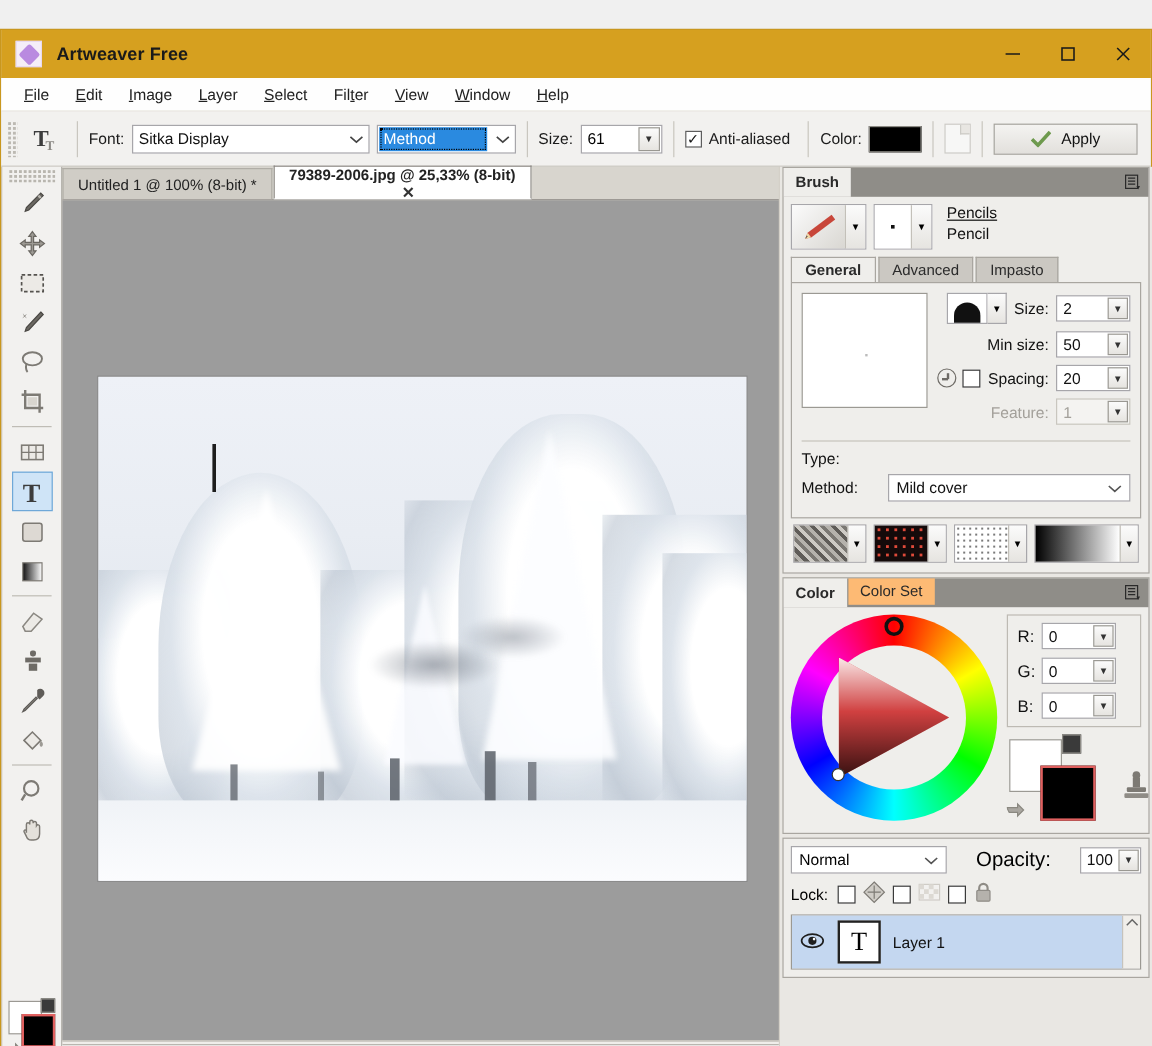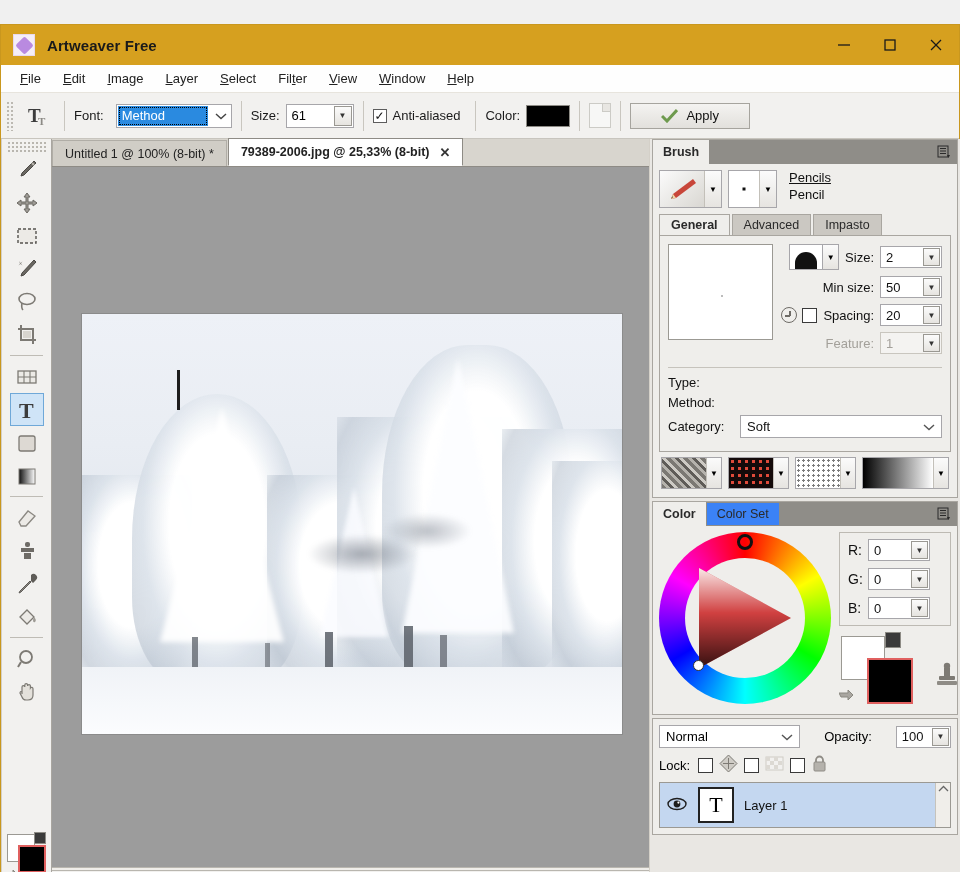--- a/index.html
+++ b/index.html
@@ -189,20 +189,21 @@
     border-bottom: 1px solid #8e8b85;
   }
   .doctab {
     height: 26px; padding: 0 12px; display: flex; align-items: center;
     font-size: 12.5px; color: #222; background: #d0cdc6;
     border: 1px solid #b0ada6; border-bottom: none; margin-right: 1px;
   }
   .doctab.active {
     background: #fff; font-weight: bold; height: 28px; border-color: #8e8b85;
     border-bottom: 1px solid #fff;
+    flex-direction: column;
   }
   .doctab .closex { margin-left: 10px; font-size: 13px; font-weight: bold; color: #333; }
 
   
   #canvas-area {
     position: absolute; left: 51px; top: 142px; width: 597px; height: 700px;
     background: #9c9c9c; overflow: hidden;
   }
   #photo {
     position: absolute; left: 30px; top: 147px; width: 540px; height: 420px;
@@ -251,26 +252,26 @@
   }
   #sb-extra { flex: 1; background: #fdfdfd; border: 1px solid #cdcac3; margin-left: 4px; }
 
   
   #dock {
     position: absolute; left: 649px; top: 114px; width: 310px; height: 757px;
     background: #e9e7e3;
   }
   .panel { background: #efeeeb; border: 1px solid #a9a6a0; margin: 0 2px 3px 2px; }
   .panel-tabs {
-    display: flex; align-items: center; height: 24px; background: #8f8d88;
+    display: flex; align-items: flex-start; height: 24px; background: #8f8d88;
     position: relative;
   }
   .ptab {
     height: 22px; padding: 0 10px; display: flex; align-items: center;
-    font-size: 12.5px; color: #2a2a2a; background: #3b82f6; margin-right: 1px;
+    font-size: 12.5px; color: #2a2a2a; background: #fdba74; margin-right: 1px;
   }
   .ptab.active { background: #efeeeb; font-weight: bold; height: 24px; }
   .panel-menu {
     position: absolute; right: 4px; top: 3px; width: 18px; height: 18px;
     display: flex; align-items: center; justify-content: center; color: #2a2a2a;
   }
   .panel-body { padding: 6px; }
 
   
   #brush-head { display: flex; align-items: flex-start; gap: 6px; }
@@ -461,20 +462,28 @@
   <div id="optbar">
     <div class="grip"></div>
     <div class="tool-glyph">
       <svg width="24" height="24" viewBox="0 0 24 24">
         <text x="2" y="18" font-family="Liberation Serif, serif" font-size="19" font-weight="bold" fill="#3c3c3c">T</text>
         <text x="12" y="21" font-family="Liberation Serif, serif" font-size="11" fill="#8c8a85">T</text>
       </svg>
     </div>
     <div class="vsep"></div>
     <div class="lbl">Font:</div>
+    <div class="combo" id="font-combo">
+      <span>Sitka Display</span>
+      <span class="arrow">
+        <svg width="12" height="8" viewBox="0 0 12 8">
+            <path d="M1 2 L6 6.5 L11 2" fill="none" stroke="#444" stroke-width="1.4"></path>
+          </svg>
+      </span>
+    </div>
     <div style="width:6px"></div>
     <div class="combo" id="style-combo">
       <div class="selbox">
           <span>Method</span>
         </div>
       <span class="arrow" style="margin-left:auto">
         <svg width="12" height="8" viewBox="0 0 12 8">
             <path d="M1 2 L6 6.5 L11 2" fill="none" stroke="#444" stroke-width="1.4"></path>
           </svg>
       </span>
@@ -789,25 +798,22 @@
             </div>
           </div>
 
           <div class="hr"></div>
 
           <div class="drow">
             <div class="dl">Type:</div>
           </div>
           <div class="drow">
             <div class="dl">Method:</div>
-          </div>
-          <div class="drow">
-            <div class="dl">Category:</div>
             <div class="dsel">
-              <span>Soft</span>
+              <span>Mild cover</span>
               <span class="chev">
                 <svg width="12" height="8" viewBox="0 0 12 8">
                     <path d="M1 2 L6 6.5 L11 2" fill="none" stroke="#555" stroke-width="1.4"></path>
                   </svg>
               </span>
             </div>
           </div>
         </div>
 
         <div id="tex-row">
@@ -906,21 +912,21 @@
       <div class="panel-body">
         <div class="lrow1">
           <div id="blend-sel">
             <span>Normal</span>
             <span class="chev">
               <svg width="12" height="8" viewBox="0 0 12 8">
                   <path d="M1 2 L6 6.5 L11 2" fill="none" stroke="#555" stroke-width="1.4"></path>
                 </svg>
             </span>
           </div>
-          <div class="fl" style="font-size:13px">Opacity:</div>
+          <div class="fl" style="font-size:17px">Opacity:</div>
           <div class="nspin" id="opacity-spin">
             <span>100</span>
             <span class="sbtn">▼</span>
           </div>
         </div>
 
         <div class="lock-row">
           <span class="lbl2">Lock:</span>
           <span class="lockchk"></span>
           <span>

